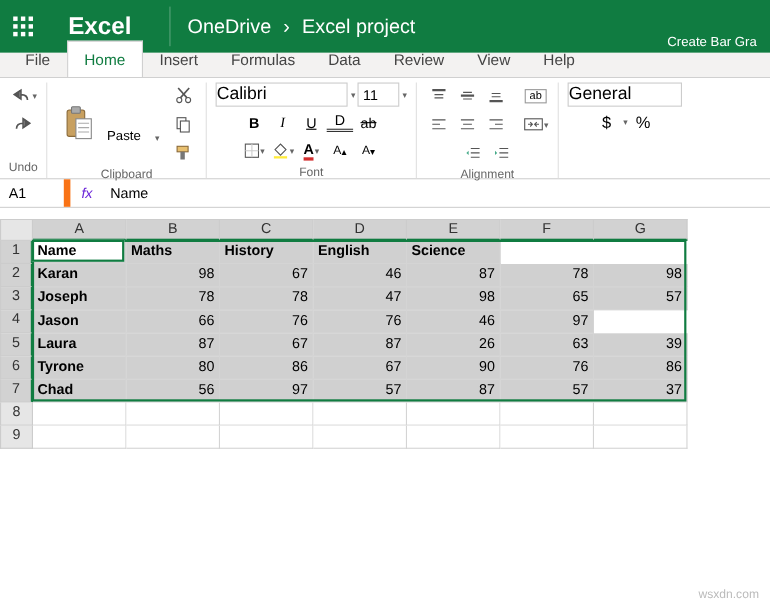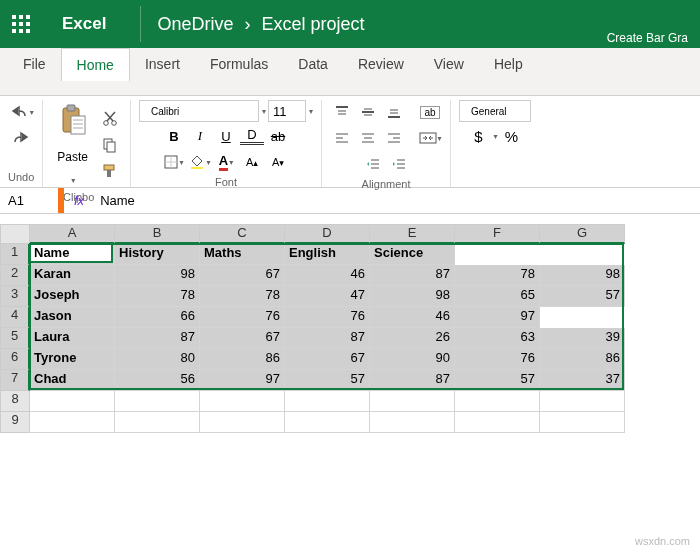--- a/index.html
+++ b/index.html
@@ -2,43 +2,43 @@
 <html><head>
 <meta charset="utf-8">
 <style>
 * { margin: 0; padding: 0; box-sizing: border-box; font-family: 'Segoe UI', Tahoma, sans-serif; }
 body { background: #fff; width: 700px; height: 553px; overflow: hidden; position: relative; }
 
 
 .title-bar { background: #107C41; height: 48px; display: flex; align-items: center; color: #fff; padding: 0 12px; }
 .waffle { width: 18px; height: 18px; display: grid; grid-template-columns: repeat(3, 4px); grid-template-rows: repeat(3, 4px); gap: 3px; margin-right: 32px; }
 .waffle span { background: #fff; }
-.app-name { font-size: 17px; font-weight: 600; margin-right: 18px; }
+.app-name { font-size: 22px; font-weight: 600; margin-right: 18px; }
 .title-sep { width: 1px; height: 36px; background: rgba(255,255,255,0.3); margin: 0 16px; }
 .breadcrumb { font-size: 18px; }
 .breadcrumb .chev { margin: 0 6px; }
 .doc-title { margin-left: auto; font-size: 12px; margin-top: 28px; }
 
 
-.tabs { display: flex; align-items: flex-start; height: 48px; border-bottom: 1px solid #d0d0d0; background: #f3f2f1; padding-left: 8px; }
+.tabs { display: flex; align-items: flex-end; height: 23px; border-bottom: 1px solid #d0d0d0; background: #f3f2f1; padding-left: 8px; }
 .tab { padding: 8px 15px; font-size: 14px; color: #444; cursor: pointer; }
 .tab.active { background: #fff; color: #107C41; border-top: 1px solid #d0d0d0; border-left: 1px solid #d0d0d0; border-right: 1px solid #d0d0d0; }
 
 
 .ribbon { height: 92px; background: #fff; border-bottom: 1px solid #d0d0d0; display: flex; padding: 4px 0 0 0; }
 .ribbon-group { display: flex; flex-direction: column; align-items: center; padding: 0 8px; border-right: 1px solid #e0e0e0; }
 .ribbon-group-body { flex: 1; display: flex; align-items: center; gap: 4px; }
 .ribbon-group-label { font-size: 11px; color: #666; padding: 2px 0 4px 0; }
 .rbtn { display: flex; align-items: center; justify-content: center; font-size: 13px; min-width: 24px; height: 24px; cursor: pointer; }
 .rbtn svg { pointer-events: none; }
-.big-btn { display: flex; flex-direction: column; align-items: center; font-size: 12px; padding: 4px 6px; cursor: pointer; gap: 12px; }
+.big-btn { display: flex; flex-direction: row; align-items: flex-end; font-size: 12px; padding: 4px 6px; cursor: pointer; gap: 12px; }
 .big-btn svg { margin-bottom: 2px; }
 .col { display: flex; flex-direction: column; gap: 2px; }
 .row { display: flex; gap: 2px; align-items: center; }
-.font-name { width: 120px; height: 22px; border: 1px solid #ccc; font-size: 10px; padding: 0 11px; }
+.font-name { width: 120px; height: 22px; border: 1px solid #ccc; font-size: 16px; padding: 0 0; }
 .font-size { width: 38px; height: 22px; border: 1px solid #ccc; font-size: 13px; padding: 0 4px; }
 .dd { font-size: 8px; color: #666; margin-left: 1px; }
 
 
 .formula-bar { height: 26px; border-bottom: 1px solid #d0d0d0; display: flex; align-items: center; font-size: 13px; }
 .name-box { width: 64px; padding: 0 8px; border-right: 6px solid #f97316; height: 100%; display: flex; align-items: center; }
 .fx-label { padding: 0 10px; font-style: italic; color: #6d28d9; }
 .fx-input { flex: 1; border: none; outline: none; font-size: 13px; padding: 0 6px; }
 
 
@@ -280,21 +280,21 @@
             </svg>
           </div>
       </div>
     </div>
     <div class="ribbon-group-label">Alignment</div>
   </div>
 
   <div class="ribbon-group" style="border-right:none">
     <div class="ribbon-group-body col">
       <div class="row">
-          <input class="font-name" style="width: 72px;" value="General">
+          <input class="font-name" style="width: 104px;" value="General">
         </div>
       <div class="row">
         <div class="rbtn" style="font-size:15px">$</div>
           <span class="dd">▾</span>
         <div class="rbtn" style="font-size:15px">%</div>
       </div>
     </div>
     <div class="ribbon-group-label"></div>
   </div>
 </div>
@@ -329,22 +329,22 @@
           <div class="row-h sel">6</div>
           <div class="row-h sel">7</div>
           <div class="row-h">8</div>
           <div class="row-h">9</div>
         </div>
       <div class="grid" id="grid">
         <div class="selection-rect" style="left:-1px;top:-1px;width:595px;height:147px"></div>
         <div class="active-cell" style="left:-1px;top:-1px;width:84px;height:20px"><span>Name</span></div>
       <div class="grid-row">
             <div class="cell header-cell selected">Name</div>
+            <div class="cell header-cell selected">Maths</div>
             <div class="cell header-cell selected">History</div>
-            <div class="cell header-cell selected">Maths</div>
             <div class="cell header-cell selected">English</div>
             <div class="cell header-cell selected">Science</div>
           </div>
           <div class="grid-row">
             <div class="cell header-cell selected">Karan</div>
             <div class="cell num selected">98</div>
             <div class="cell num selected">67</div>
             <div class="cell num selected">46</div>
             <div class="cell num selected">87</div>
             <div class="cell num selected">78</div>

